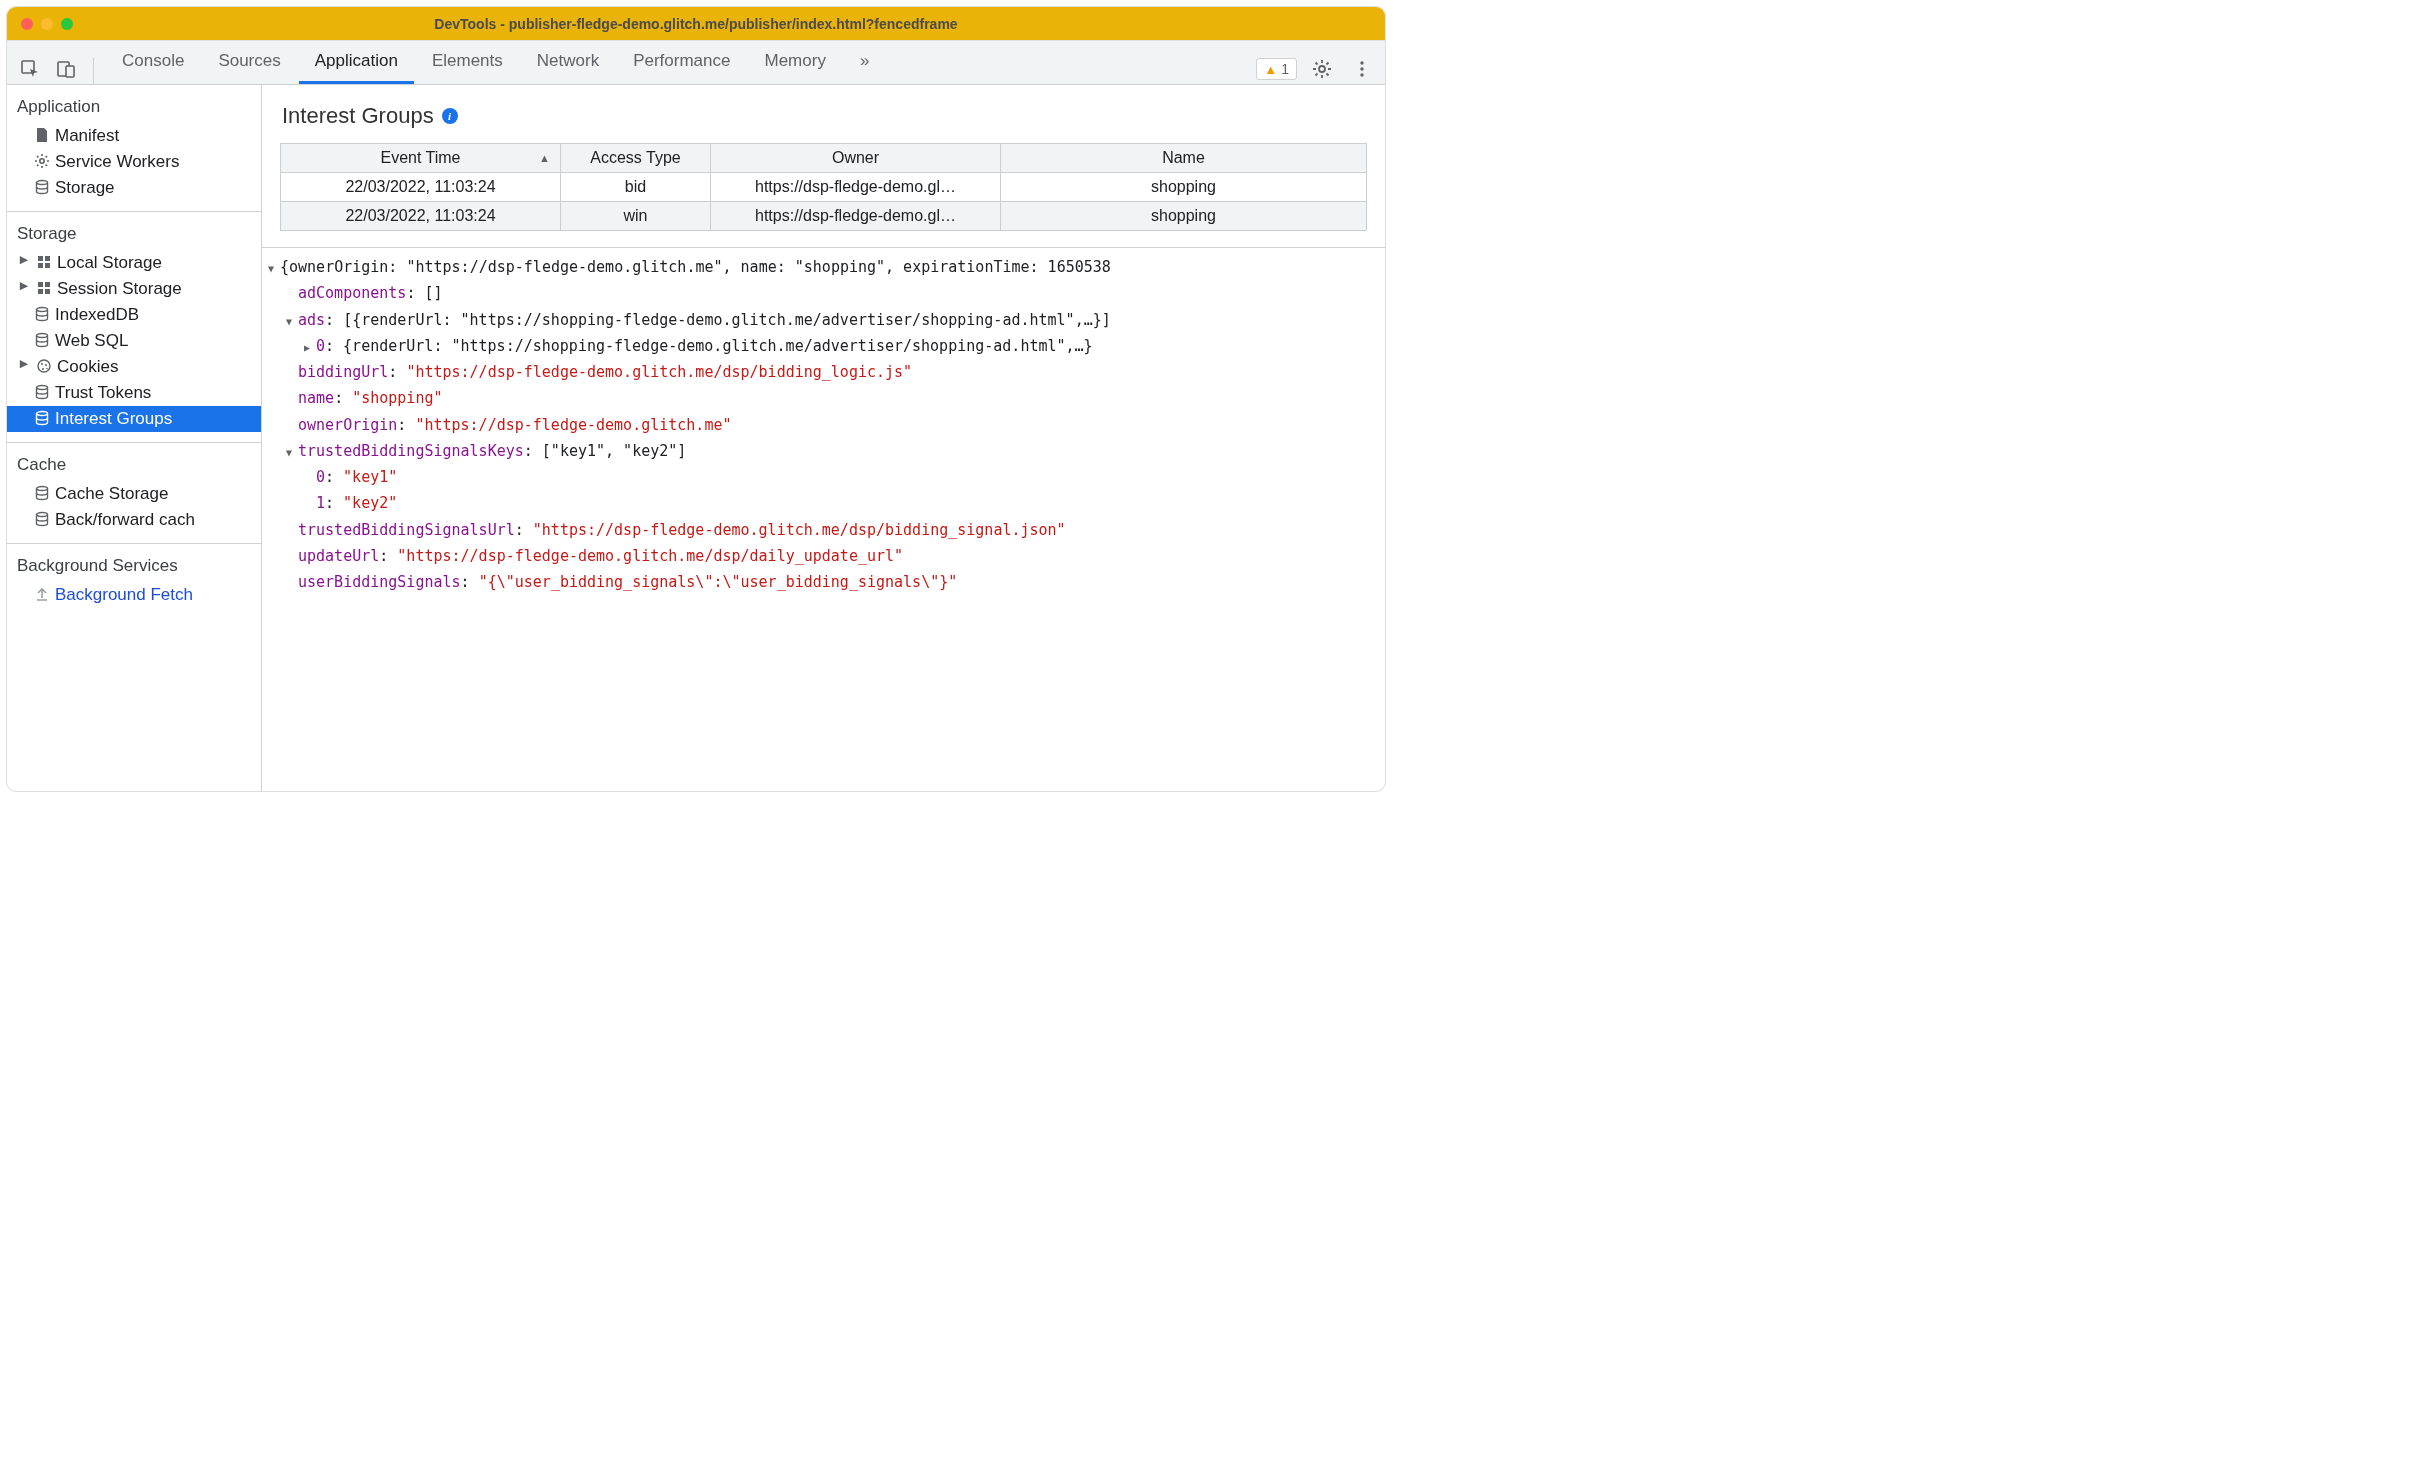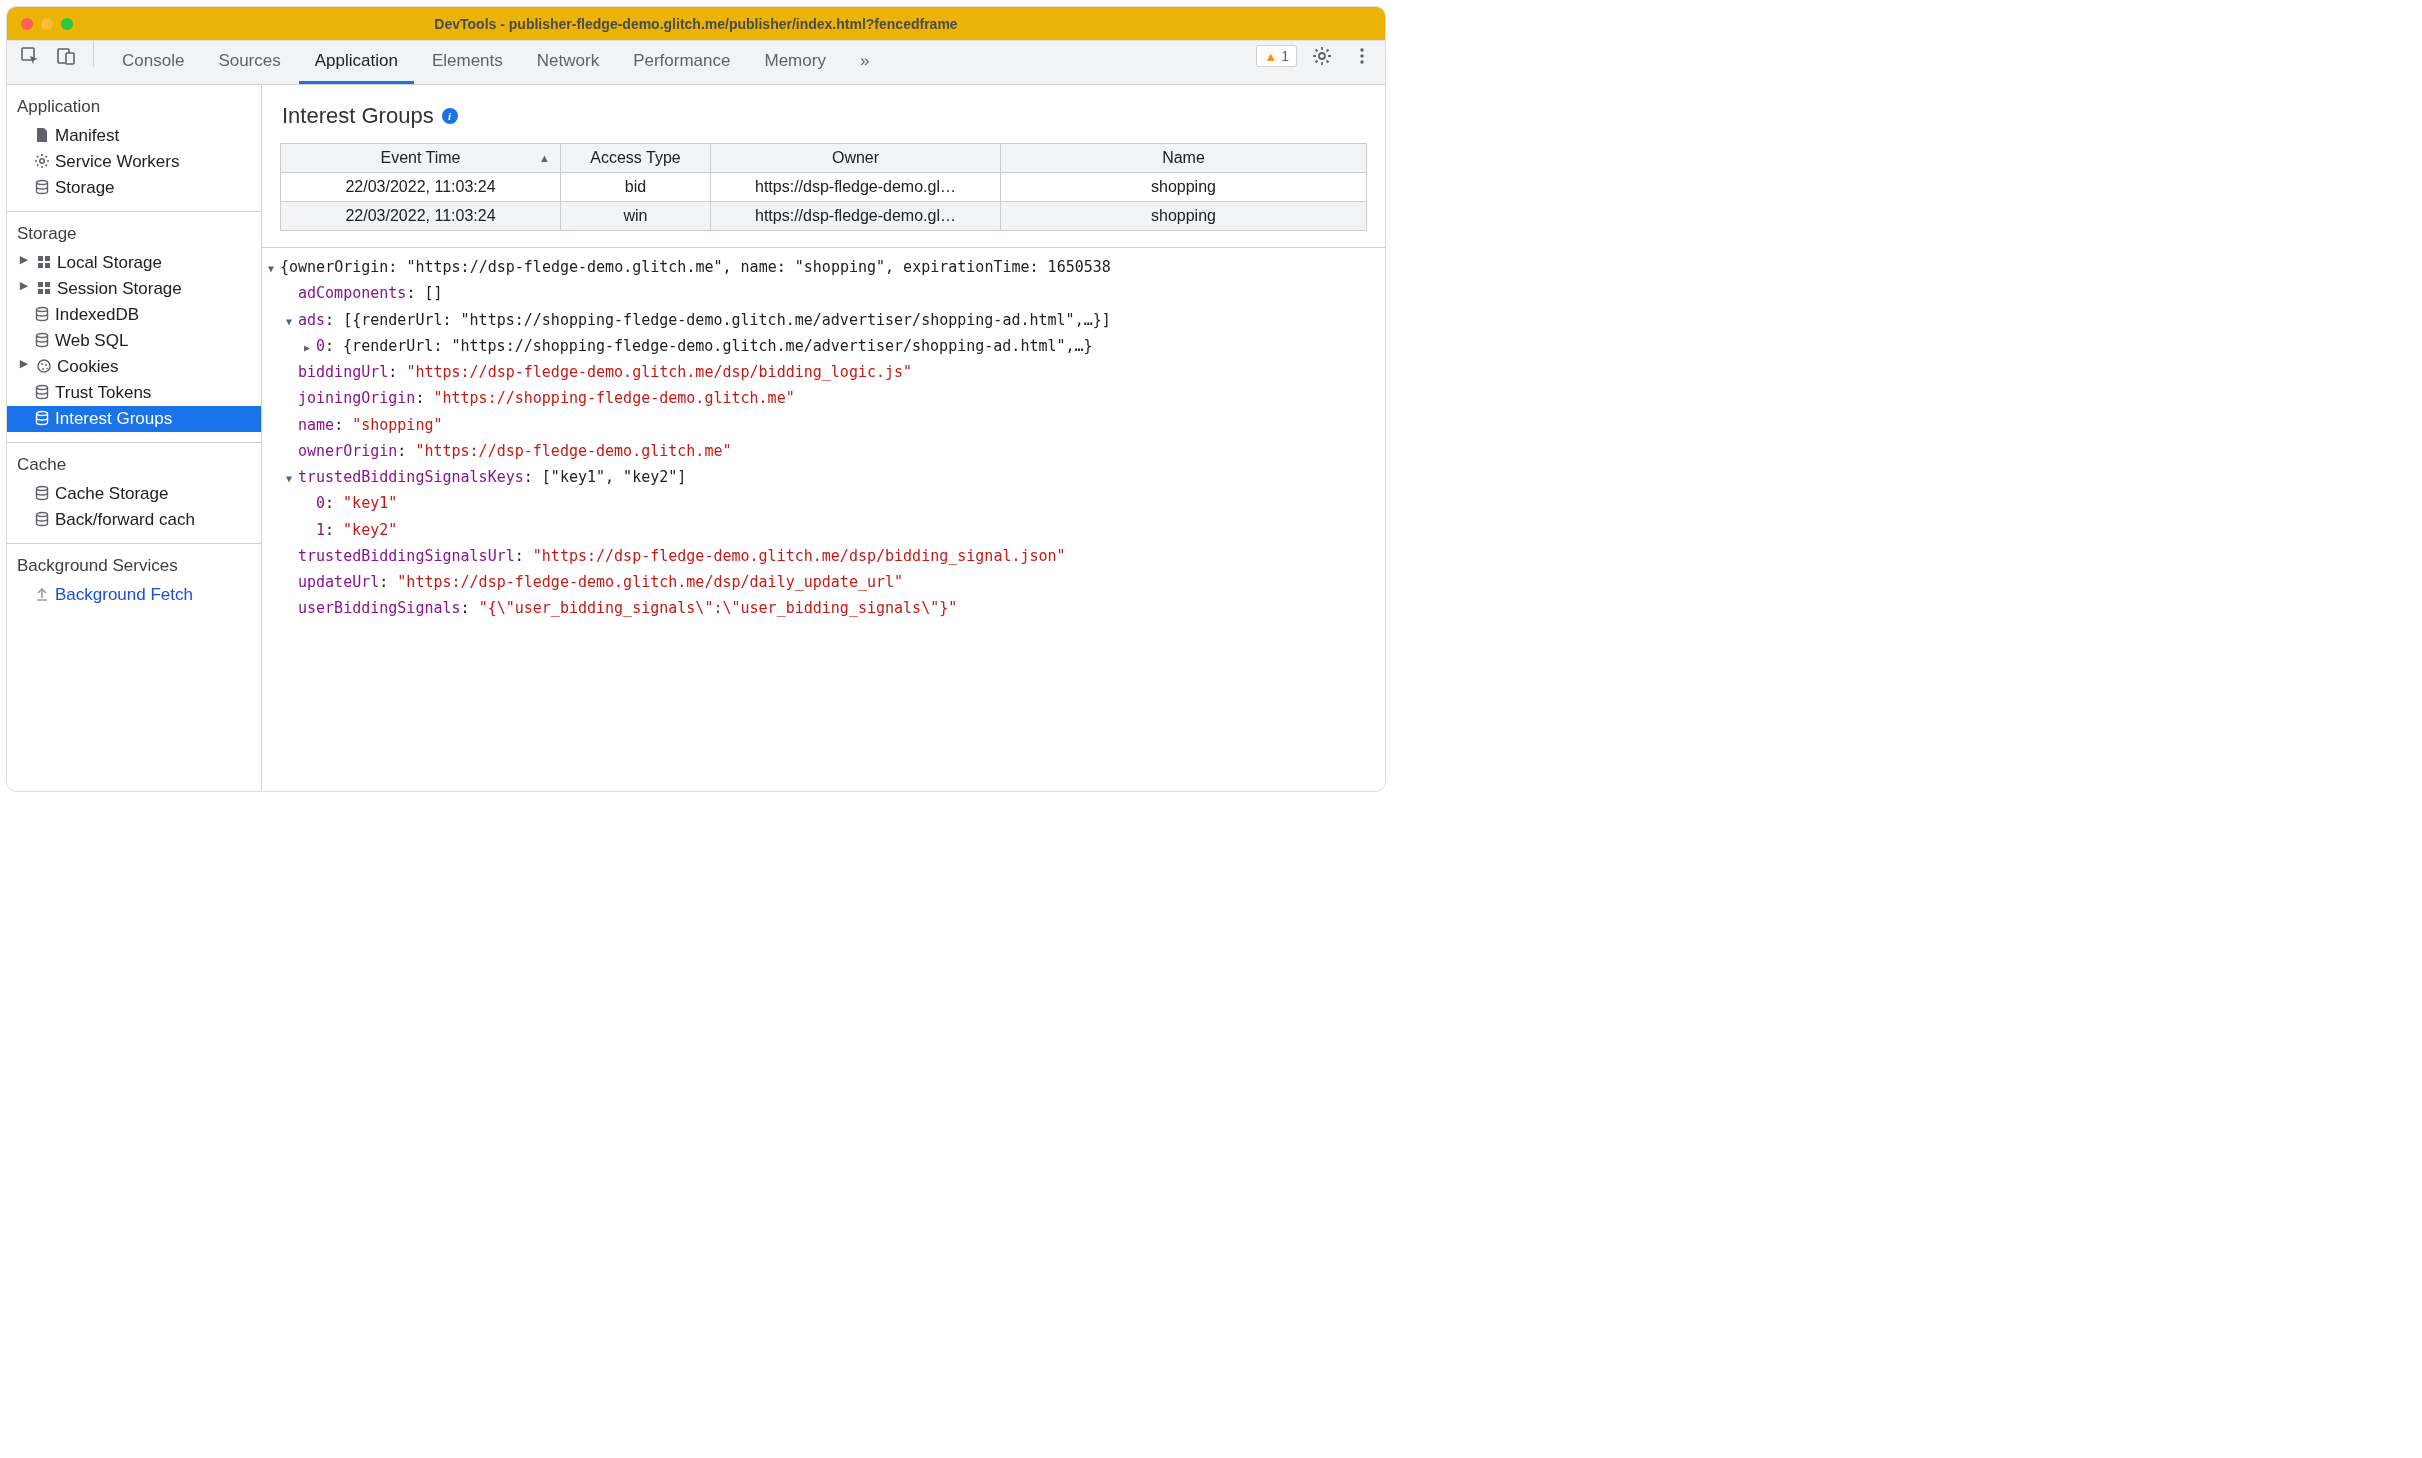--- a/index.html
+++ b/index.html
@@ -44,21 +44,21 @@
     font-size: 14px;
     color: #4b4b4b;
     font-weight: 600;
     pointer-events: none;
   }
 
   
   .toolbar {
     height: 44px;
     display: flex;
-    align-items: flex-start;
+    align-items: flex-end;
     border-bottom: 1px solid #d0d0d0;
     background: #f1f3f4;
     padding: 0 8px;
     gap: 6px;
   }
   .tb-icon {
     width: 30px; height: 30px;
     display: flex;
     align-items: center; justify-content: center;
     color: #5f6368;
@@ -514,21 +514,20 @@
       </div>
 
       <div class="mid-divider"></div>
 
       <div class="objtree">
         <div class="row"><span class="tri open"></span><span class="punc">{ownerOrigin: "https://dsp-fledge-demo.glitch.me", name: "shopping", expirationTime: 1650538</span></div>
         <div class="row i1"><span class="sp"></span><span class="key">adComponents</span><span class="punc">: </span><span class="punc">[]</span></div>
         <div class="row i1"><span class="tri open"></span><span class="key">ads</span><span class="punc">: </span><span class="punc">[{renderUrl: "https://shopping-fledge-demo.glitch.me/advertiser/shopping-ad.html",…}]</span></div>
         <div class="row i2"><span class="tri closed"></span><span class="key">0</span><span class="punc">: </span><span class="punc">{renderUrl: "https://shopping-fledge-demo.glitch.me/advertiser/shopping-ad.html",…}</span></div>
         <div class="row i1"><span class="sp"></span><span class="key">biddingUrl</span><span class="punc">: </span><span class="str">"https://dsp-fledge-demo.glitch.me/dsp/bidding_logic.js"</span></div>
-        <div class="row i1"><span class="sp"></span><span class="key">joiningOrigin</span><span class="punc">: </span><span class="str">"https://shopping-fledge-demo.glitch.me"</span></div>
         <div class="row i1"><span class="sp"></span><span class="key">name</span><span class="punc">: </span><span class="str">"shopping"</span></div>
         <div class="row i1"><span class="sp"></span><span class="key">ownerOrigin</span><span class="punc">: </span><span class="str">"https://dsp-fledge-demo.glitch.me"</span></div>
         <div class="row i1"><span class="tri open"></span><span class="key">trustedBiddingSignalsKeys</span><span class="punc">: </span><span class="punc">["key1", "key2"]</span></div>
         <div class="row i2"><span class="sp"></span><span class="key">0</span><span class="punc">: </span><span class="str">"key1"</span></div>
         <div class="row i2"><span class="sp"></span><span class="key">1</span><span class="punc">: </span><span class="str">"key2"</span></div>
         <div class="row i1"><span class="sp"></span><span class="key">trustedBiddingSignalsUrl</span><span class="punc">: </span><span class="str">"https://dsp-fledge-demo.glitch.me/dsp/bidding_signal.json"</span></div>
         <div class="row i1"><span class="sp"></span><span class="key">updateUrl</span><span class="punc">: </span><span class="str">"https://dsp-fledge-demo.glitch.me/dsp/daily_update_url"</span></div>
         <div class="row i1"><span class="sp"></span><span class="key">userBiddingSignals</span><span class="punc">: </span><span class="str">"{\"user_bidding_signals\":\"user_bidding_signals\"}"</span></div>
       </div>
 

